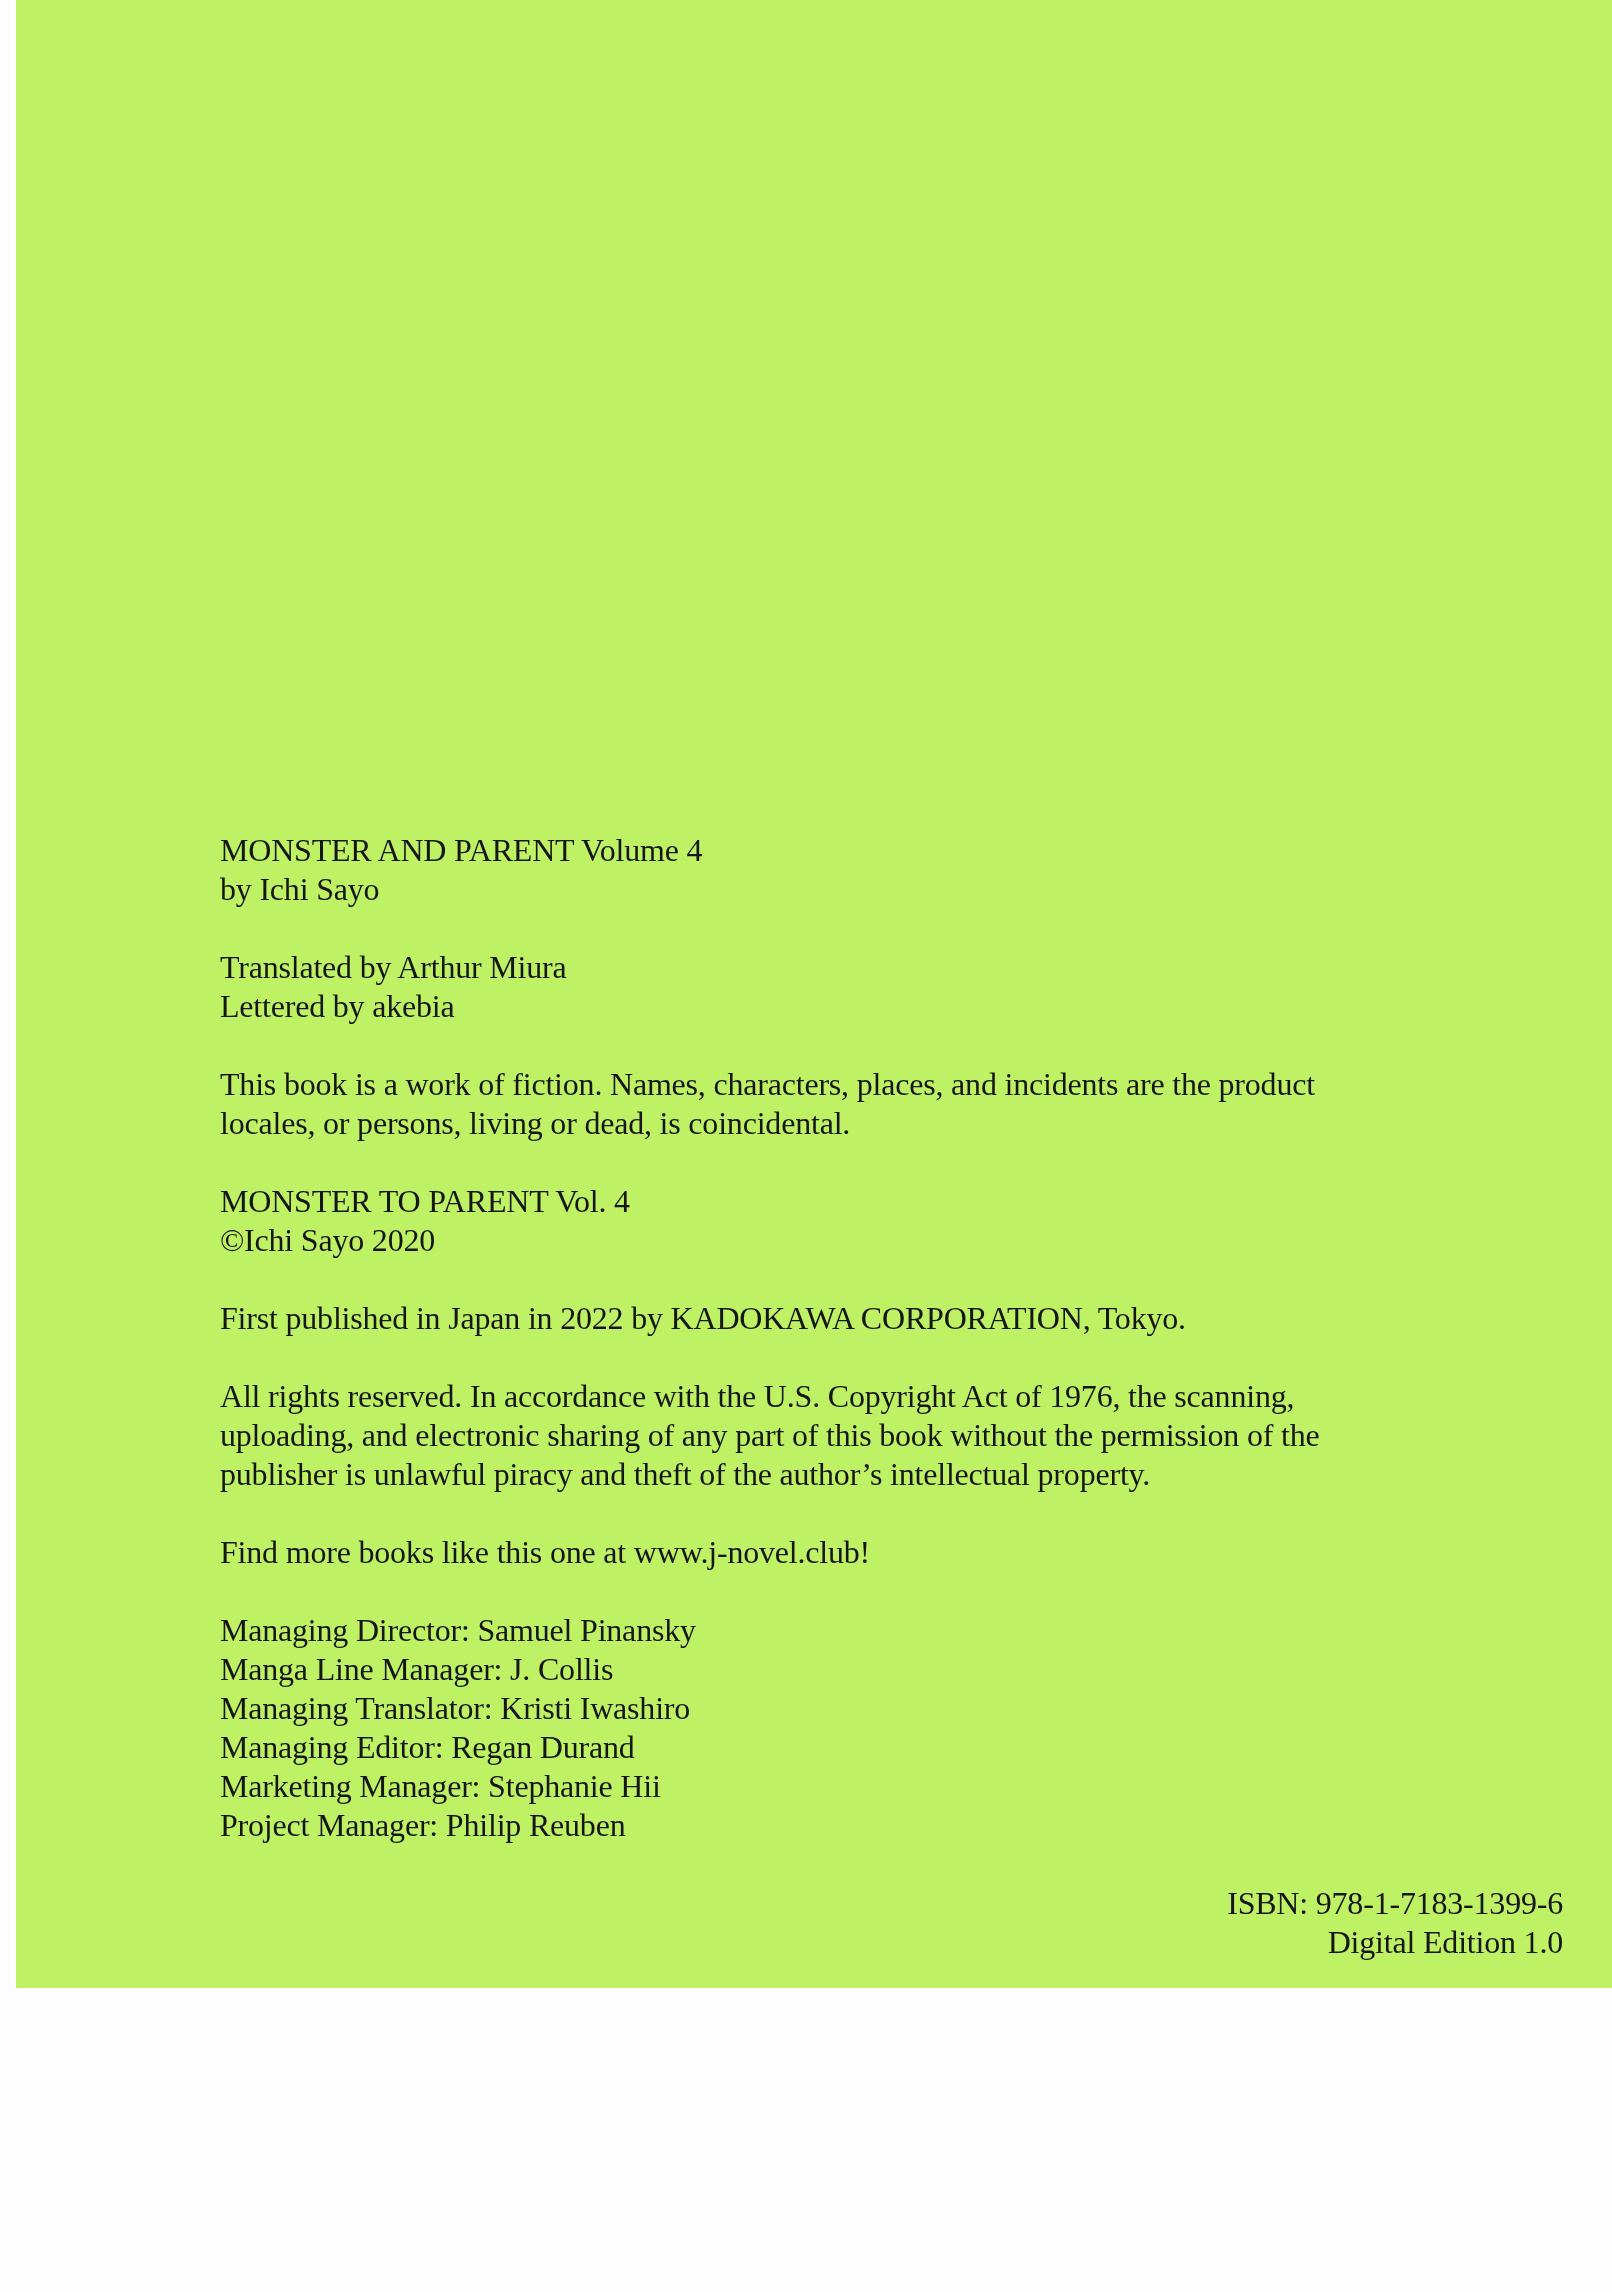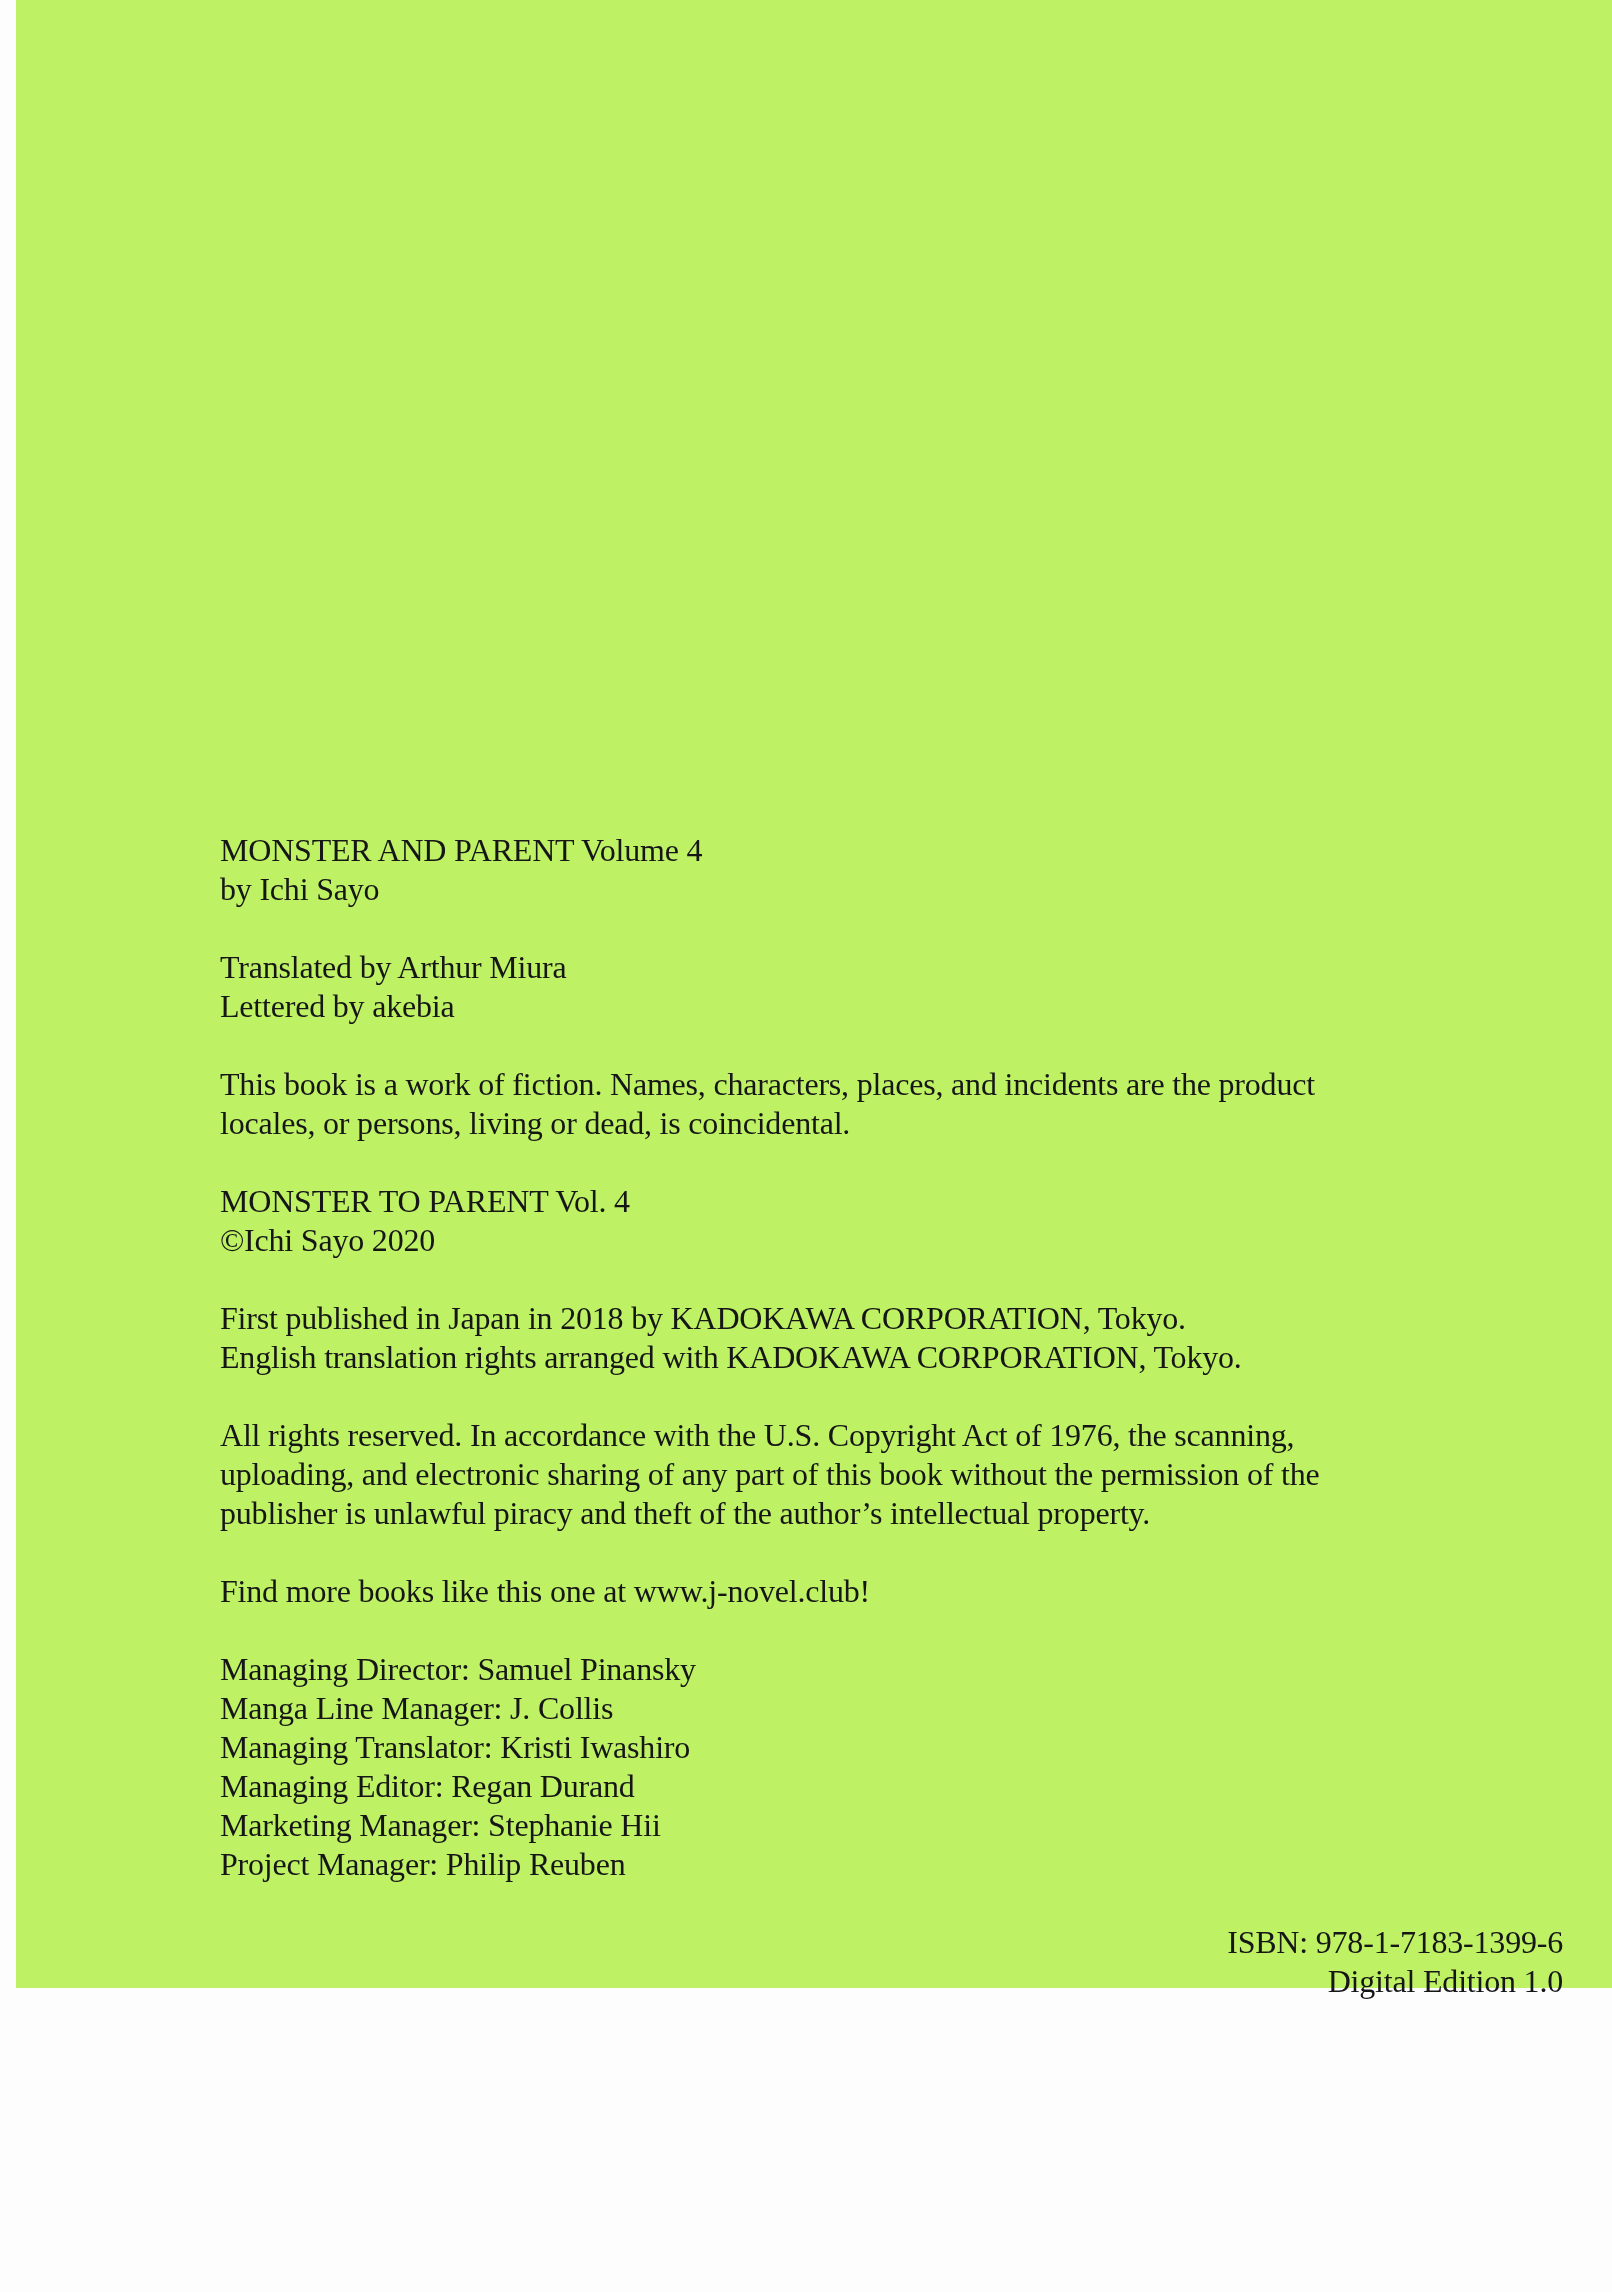--- a/index.html
+++ b/index.html
@@ -64,22 +64,21 @@
       <div class="line">This book is a work of fiction. Names, characters, places, and incidents are the product</div>
       <div class="line">locales, or persons, living or dead, is coincidental.</div>
     </div>
 
     <div class="block">
       <div class="line">MONSTER TO PARENT Vol. 4</div>
       <div class="line">©Ichi Sayo 2020</div>
     </div>
 
     <div class="block">
-      <div class="line">First published in Japan in 2018 by KADOKAWA CORPORATION, Tokyo.</div>
-      <div class="line">English translation rights arranged with KADOKAWA CORPORATION, Tokyo.</div>
+      <div class="line">First published in Japan in 2022 by KADOKAWA CORPORATION, Tokyo.</div>
     </div>
 
     <div class="block">
       <div class="line">All rights reserved. In accordance with the U.S. Copyright Act of 1976, the scanning,</div>
       <div class="line">uploading, and electronic sharing of any part of this book without the permission of the</div>
       <div class="line">publisher is unlawful piracy and theft of the author’s intellectual property.</div>
     </div>
 
     <div class="block">
       <div class="line">Find more books like this one at www.j-novel.club!</div>

